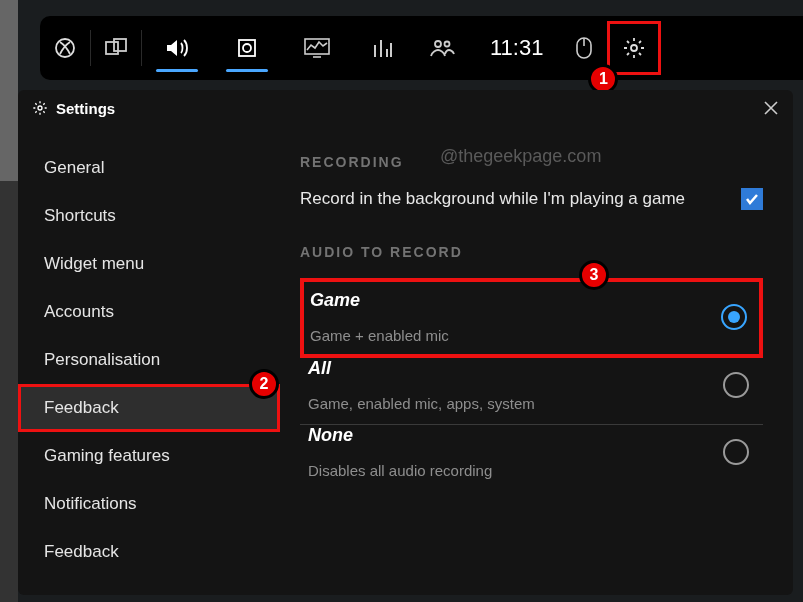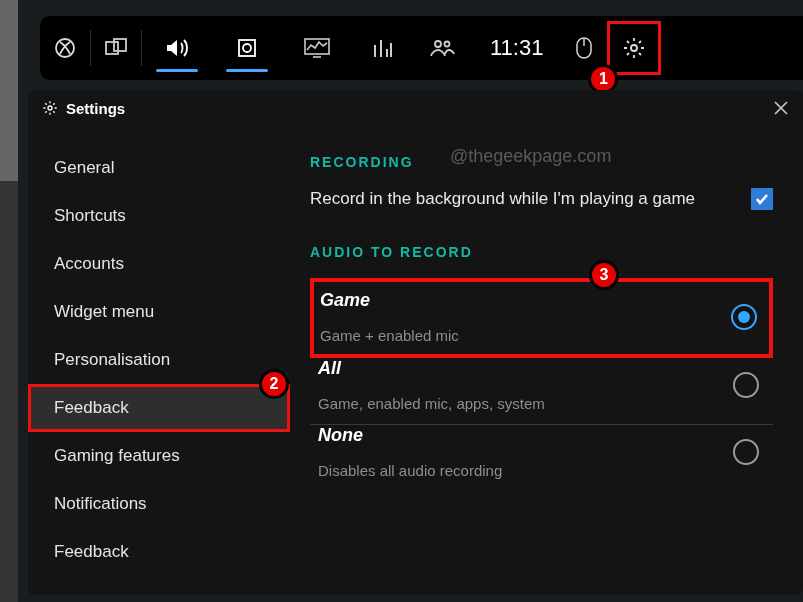--- a/index.html
+++ b/index.html
@@ -76,21 +76,21 @@
     color:#fff;
     font-weight:700;
     font-size:16px;
     display:flex;align-items:center;justify-content:center;
     box-sizing:border-box;
   }
 
   
   .panel {
     position: absolute;
-    left: 28px; top: 90px;
+    left: 18px; top: 90px;
     width: 775px;
     height: 505px;
     background: #141414;
     border-radius: 6px;
     overflow: hidden;
   }
   .panel-header {
     height: 36px;
     display:flex;
     align-items:center;
@@ -126,21 +126,21 @@
   }
 
   .content{
     flex:1;
     padding: 20px 30px 20px 20px;
     position:relative;
   }
   .section-head{
     font-size:14px;
     letter-spacing:2px;
-    color:#14b8a6;
+    color:#737373;
     font-weight:600;
     margin: 8px 0 18px 0;
   }
   .watermark{
     position:absolute;
     top:20px; left:160px;
     color:#5a5a5a;
     font-size:18px;
   }
   .checkrow{
@@ -267,22 +267,22 @@
       <svg width="16" height="16" viewBox="0 0 16 16" stroke="#ccc" stroke-width="1.6">
           <path d="M2 2l12 12M14 2L2 14"></path>
         </svg>
     </div>
   </div>
 
   <div class="panel-body">
     <div class="sidebar">
       <div class="item">General</div>
       <div class="item">Shortcuts</div>
+      <div class="item">Widget menu</div>
       <div class="item">Accounts</div>
-      <div class="item">Widget menu</div>
       <div class="item">Personalisation</div>
       <div class="item selected">
         <span>Feedback</span>
         <div class="num-badge" style="top:-18px; right:-2px;">2</div>
       </div>
       <div class="item">Gaming features</div>
       <div class="item">Notifications</div>
       <div class="item">Feedback</div>
     </div>
 

